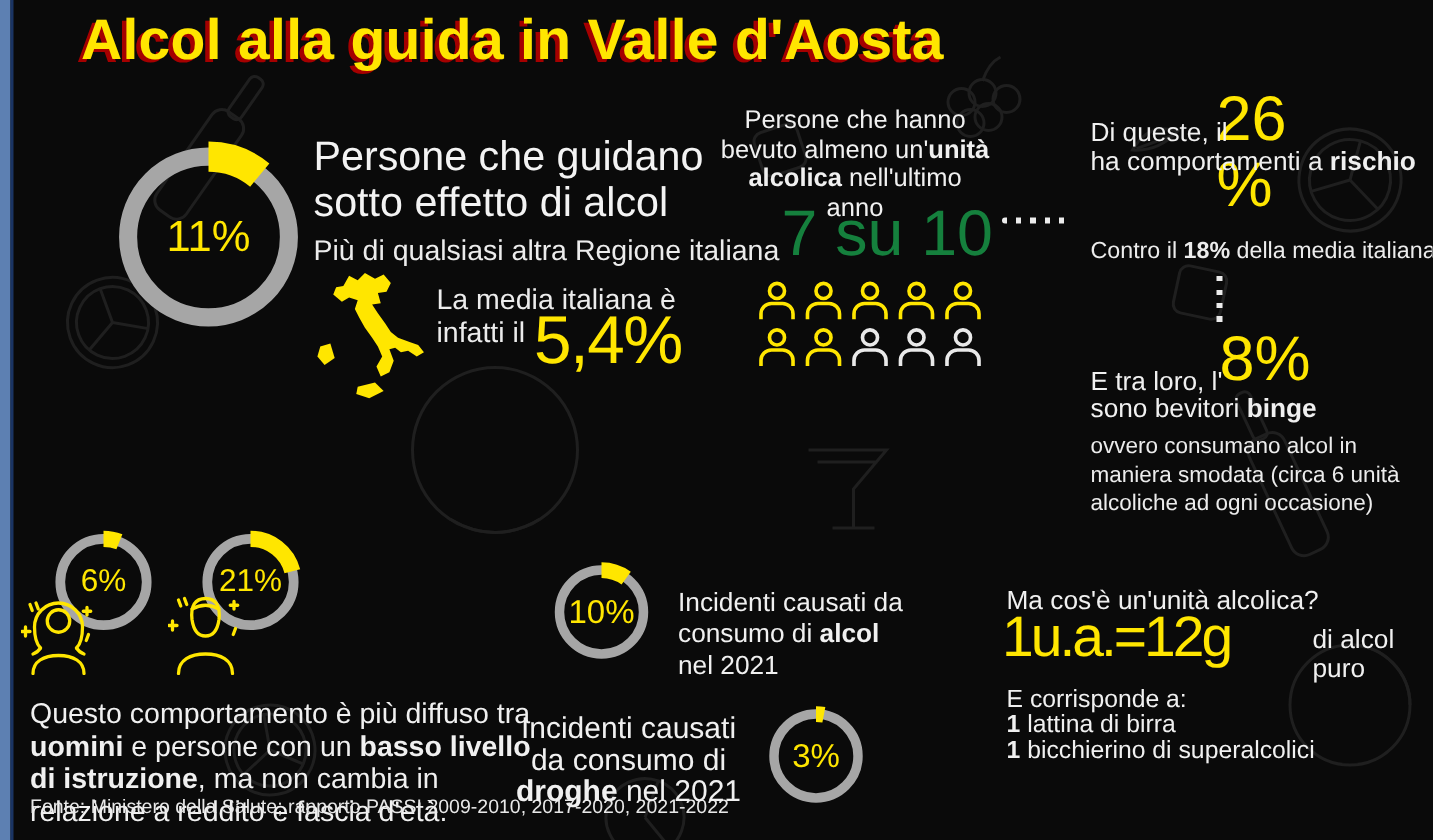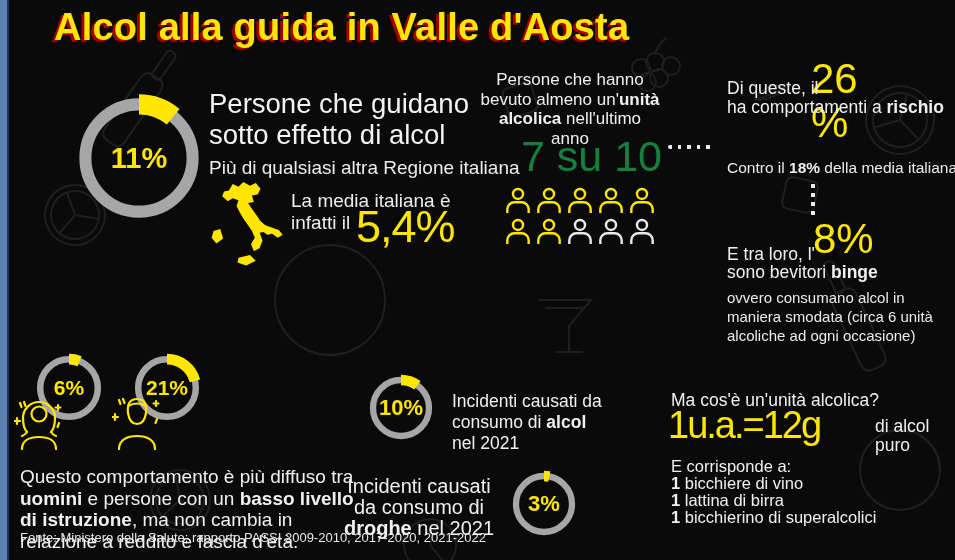--- a/index.html
+++ b/index.html
@@ -17,21 +17,21 @@
 
   .title{
     left:54px;top:6px;margin:0;white-space:nowrap;
     font-size:38px;font-weight:800;letter-spacing:.2px;color:#ffe600;
     text-shadow:-3px 2px 0 #a50000;
   }
 
   .donut{position:absolute}
   .donut svg{width:100%;height:100%;display:block}
   .dlabel{position:absolute;inset:0;display:flex;align-items:center;justify-content:center;
-    color:#ffe600;font-weight:700}
+    color:#ffe600;font-weight:400}
 
   .h1{left:209px;top:88px;width:285px;margin:0;font-size:27.5px;line-height:31px;font-weight:400;color:#f3f3f3}
   .sub{left:209px;top:157px;font-size:19px;white-space:nowrap;color:#ececec}
   .medialabel{left:291px;top:190px;width:170px;font-size:19px;line-height:22px;color:#ececec}
   .mediavalue{left:356px;top:201px;font-size:45px;letter-spacing:-1px;color:#ffe600}
 
   .drinktext{left:478px;top:70px;width:184px;text-align:center;font-size:17px;line-height:19.5px;color:#f0f0f0}
   .seven{left:478px;top:132px;width:184px;text-align:right;font-size:43px;color:#15803d}
   .hdots{left:668px;top:145px;width:46px;height:4px;border-radius:2px;
     background:repeating-linear-gradient(to right,#ececec 0 3.5px,transparent 3.5px 9.5px)}
@@ -294,16 +294,15 @@
       <path d="M50 10 A40 40 0 0 1 57.50 10.71" fill="none" stroke="#ffe600" stroke-width="15"></path>
     </svg>
   <div class="dlabel" style="font-size:22px">3%</div>
 </div>
 
 <div class="pabs question">Ma cos'è un'unità alcolica?</div>
 <div class="pabs formula">1u.a.=12g</div>
 <div class="pabs fsuffix">di alcol puro</div>
 <div class="pabs equiv">E corrisponde a:</div>
 <div class="pabs itemlist">
-  <div class="row"><b>1</b><span> bicchiere di vino</span></div>
   <div class="row"><b>1</b><span> lattina di birra</span></div>
   <div class="row"><b>1</b><span> bicchierino di superalcolici</span></div>
 </div>
 
 </body></html>

